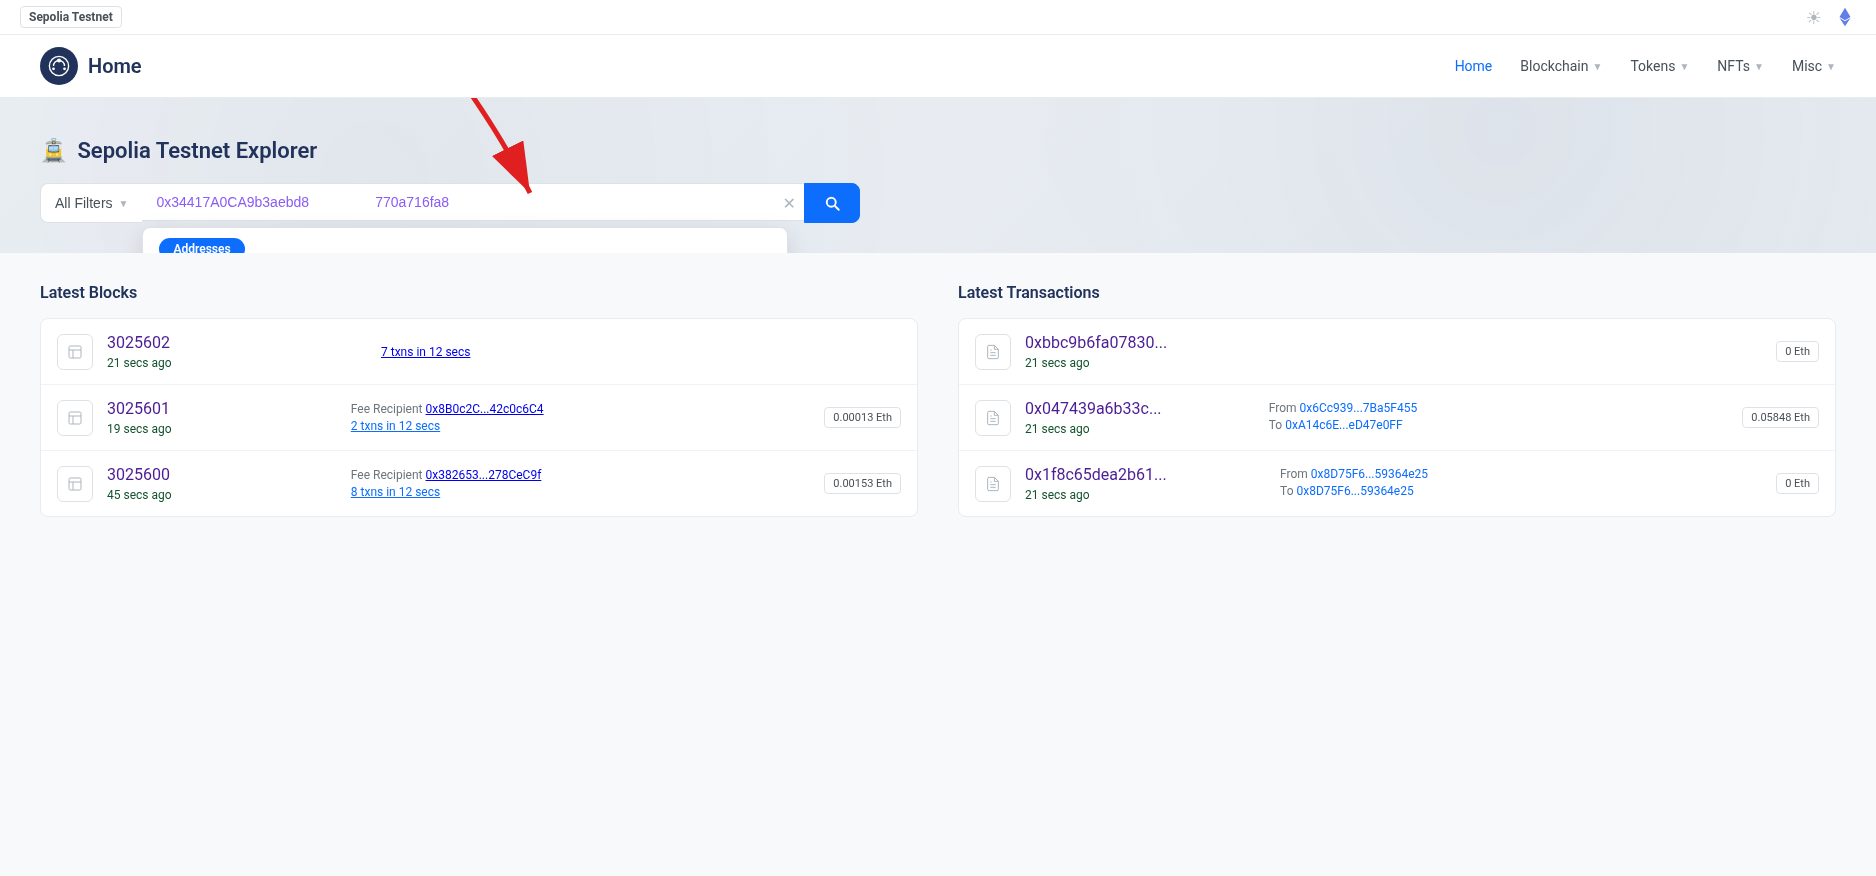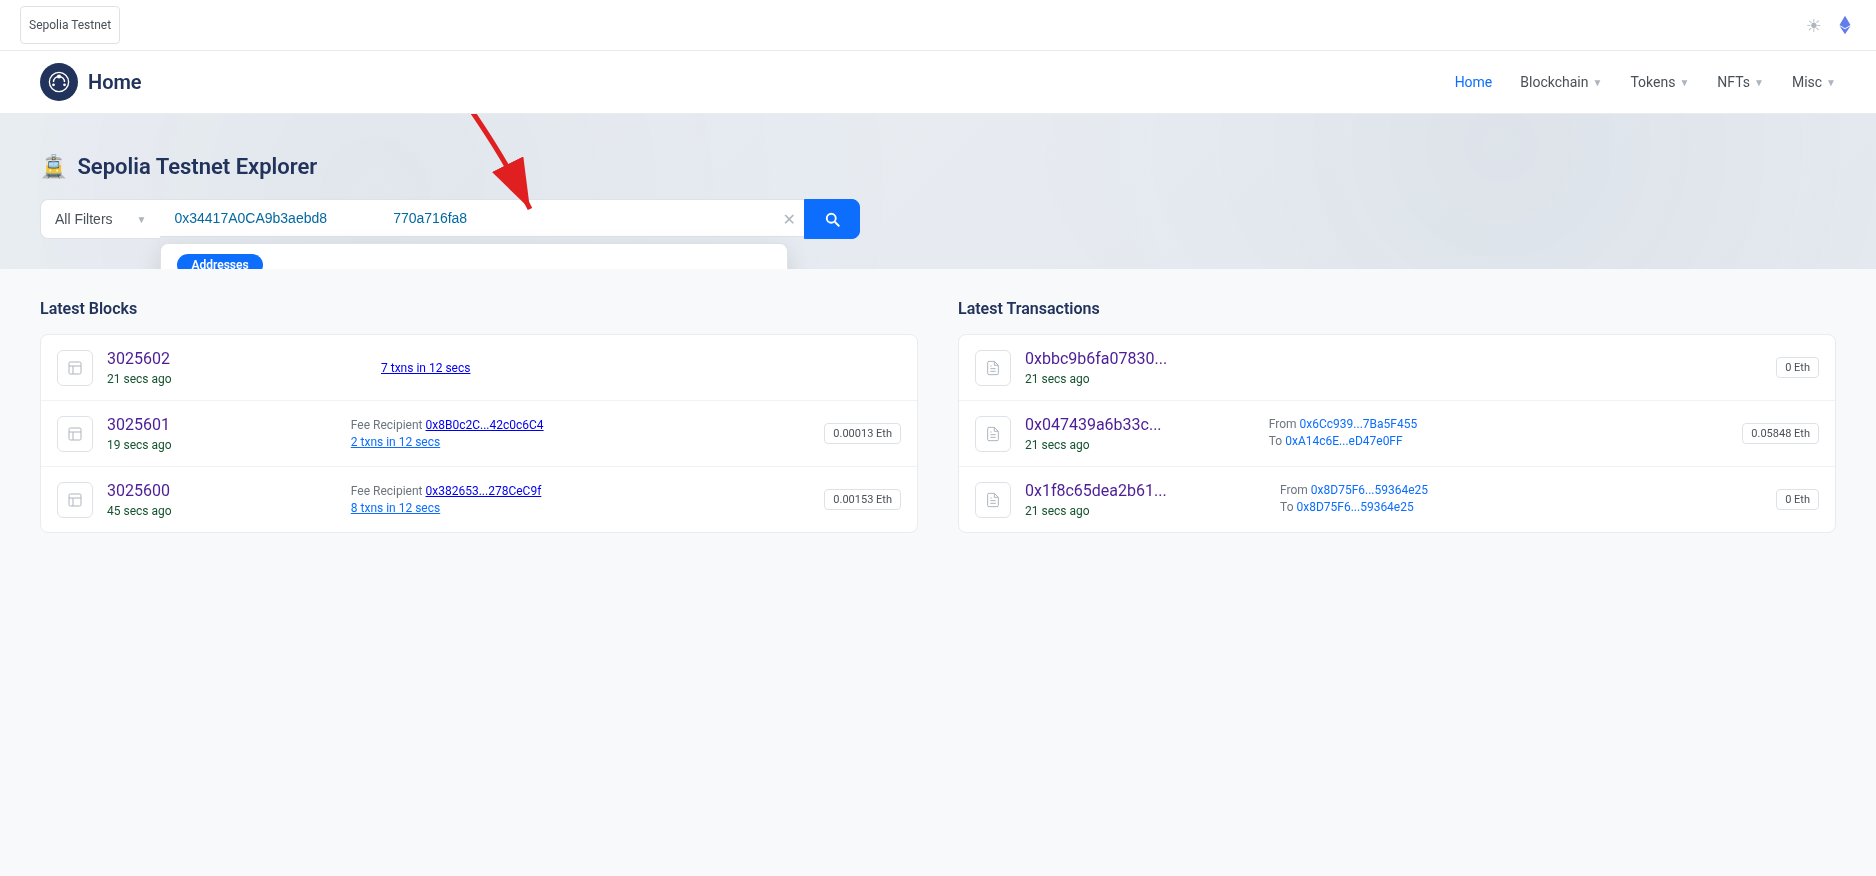--- a/index.html
+++ b/index.html
@@ -1,20 +1,20 @@
 <!DOCTYPE html>
 <html><head>
   <meta charset="utf-8">
   <style>
     * { box-sizing: border-box; margin: 0; padding: 0; }
     body { font-family: -apple-system, BlinkMacSystemFont, 'Segoe UI', Roboto, sans-serif; background: #f8f9fa; color: #212529; font-size: 14px; }
 
     
     .top-bar { background: #fff; border-bottom: 1px solid #e9ecef; padding: 6px 20px; display: flex; align-items: center; justify-content: space-between; }
-    .top-bar-badge { border: 1px solid #dee2e6; border-radius: 4px; padding: 11px 8px; font-size: 12px; color: #495057; }
+    .top-bar-badge { border: 1px solid #dee2e6; border-radius: 4px; padding: 3px 8px; font-size: 12px; color: #495057; font-weight: bold; }
     .top-bar-right { display: flex; align-items: center; gap: 12px; }
     .sun-icon { font-size: 18px; color: #adb5bd; cursor: pointer; }
     .eth-diamond { width: 22px; height: 22px; display: inline-block; }
 
     
     .header { background: #fff; border-bottom: 1px solid #e9ecef; padding: 12px 40px; display: flex; align-items: center; justify-content: space-between; }
     .logo { display: flex; align-items: center; gap: 10px; text-decoration: none; }
     .logo-icon { width: 38px; height: 38px; background: #21325b; border-radius: 50%; display: flex; align-items: center; justify-content: center; }
     .logo-icon svg { width: 22px; height: 22px; fill: white; }
     .logo-text { font-size: 20px; font-weight: 600; color: #21325b; }
@@ -24,24 +24,24 @@
     nav .dropdown-arrow { font-size: 10px; color: #adb5bd; }
 
     
     .hero { background: linear-gradient(135deg, #f0f4f8 0%, #e8edf2 100%); padding: 40px 40px 30px; position: relative; overflow: hidden; }
     .hero-bg { position: absolute; inset: 0; opacity: 0.06; background-image: radial-gradient(circle at 20% 50%, #21325b 0%, transparent 60%), radial-gradient(circle at 80% 20%, #21325b 0%, transparent 40%); pointer-events: none; }
     .hero-title { display: flex; align-items: center; gap: 10px; font-size: 22px; font-weight: 600; color: #21325b; margin-bottom: 20px; }
     .train-icon { font-size: 22px; }
 
     
     .search-bar { display: flex; gap: 0; max-width: 820px; position: relative; }
-    .filter-btn { border: 1px solid #dee2e6; border-right: none; background: #fff; padding: 10px 14px; border-radius: 8px 0 0 8px; display: flex; align-items: center; gap: 24px; cursor: pointer; font-size: 14px; color: #495057; white-space: nowrap; }
+    .filter-btn { border: 1px solid #dee2e6; border-right: none; background: #fff; padding: 10px 14px; border-radius: 8px 0 0 8px; display: flex; align-items: center; gap: 6px; cursor: pointer; font-size: 14px; color: #495057; white-space: nowrap; }
     .filter-arrow { font-size: 10px; color: #adb5bd; }
     .search-input-wrap { flex: 1; position: relative; }
-    .search-input { width: 100%; border: 1px solid #dee2e6; border-left: none; border-right: none; padding: 10px 36px 10px 14px; font-size: 14px; outline: none; background: #fff; color: #0369a1; }
+    .search-input { width: 100%; border: 1px solid #dee2e6; border-left: none; border-right: none; padding: 10px 36px 10px 14px; font-size: 14px; outline: none; background: #fff; color: #8b5cf6; }
     .clear-btn { position: absolute; right: 8px; top: 50%; transform: translateY(-50%); background: none; border: none; cursor: pointer; color: #adb5bd; font-size: 16px; }
     .search-btn { background: #0d6efd; border: 1px solid #0d6efd; color: white; padding: 10px 18px; border-radius: 0 8px 8px 0; cursor: pointer; display: flex; align-items: center; justify-content: center; }
     .search-btn svg { width: 18px; height: 18px; fill: white; }
 
     
     .autocomplete { position: absolute; top: calc(100% + 4px); left: 0; right: 16px; background: #fff; border: 1px solid #dee2e6; border-radius: 8px; box-shadow: 0 8px 24px rgba(0,0,0,0.12); z-index: 100; overflow: hidden; }
     .autocomplete-tag-row { padding: 10px 16px; }
     .autocomplete-tag { background: #0d6efd; color: white; border-radius: 20px; padding: 4px 14px; font-size: 12px; font-weight: 600; display: inline-block; }
 
     

